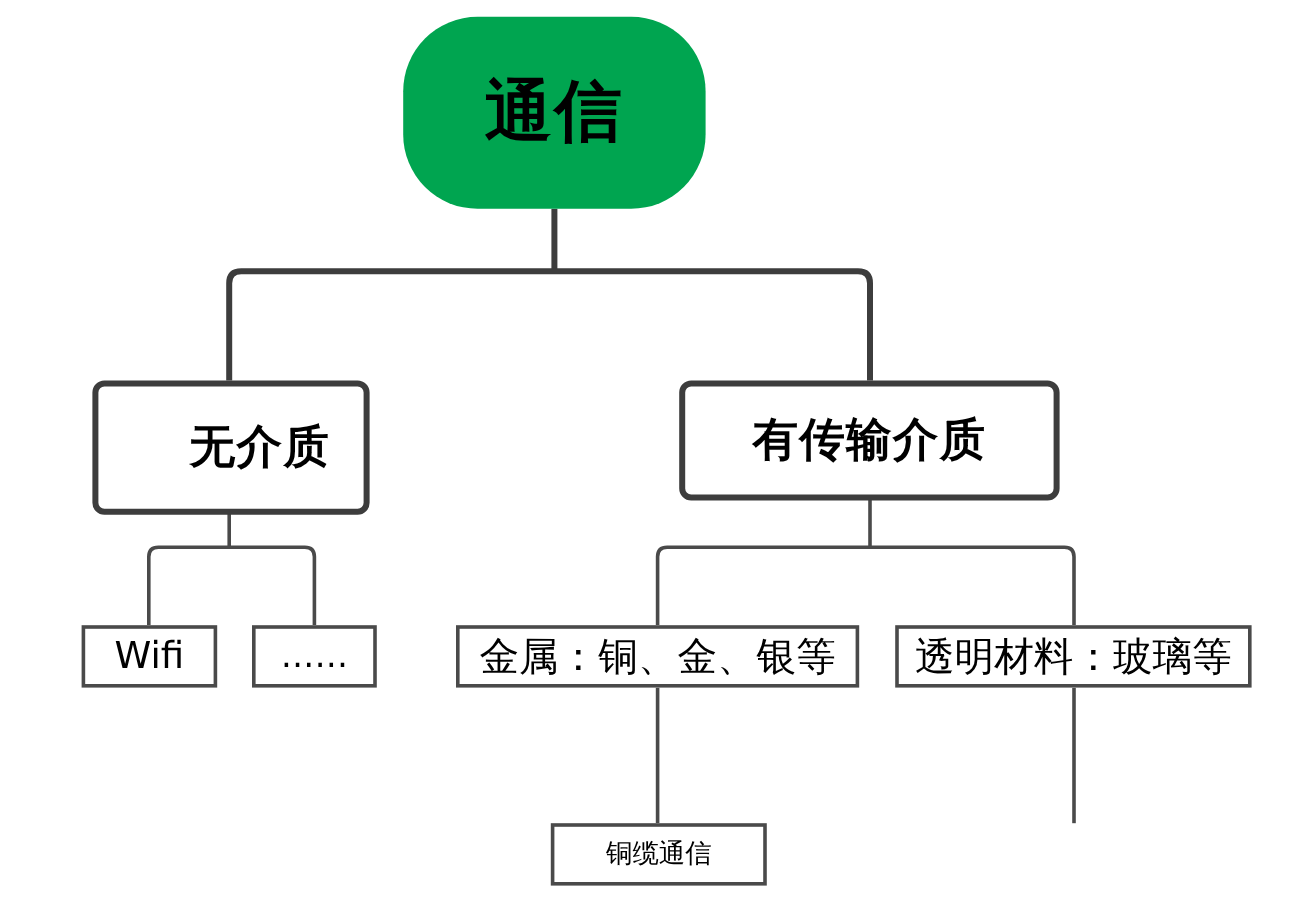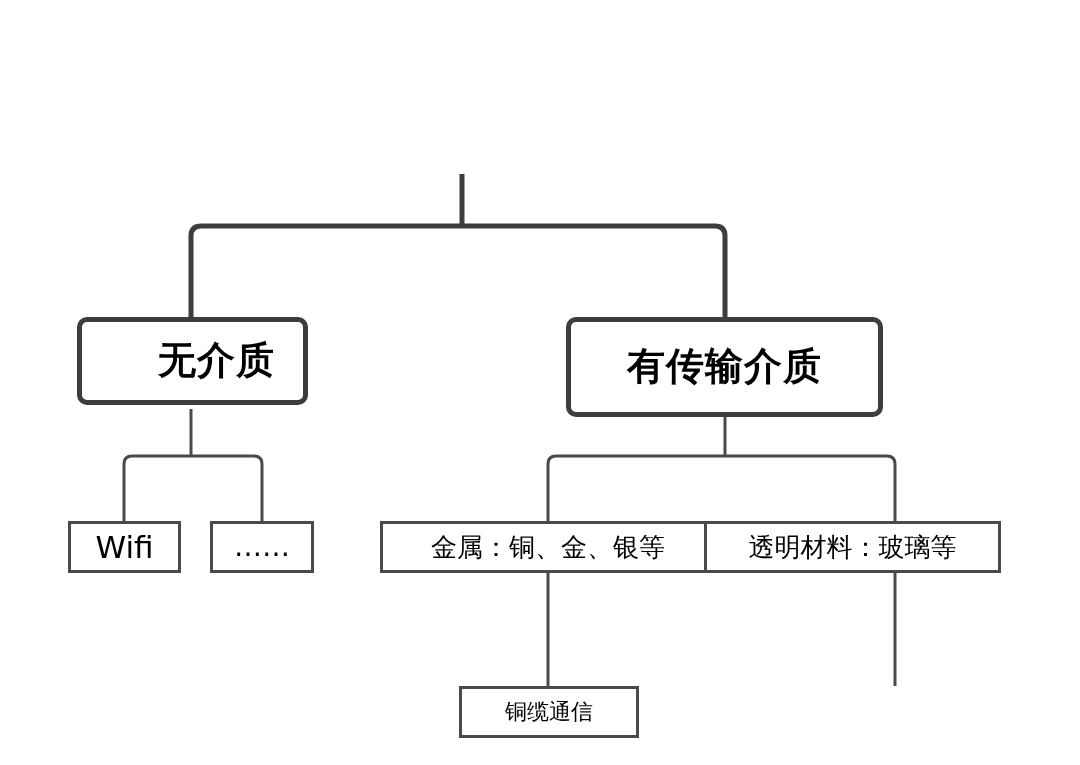--- a/index.html
+++ b/index.html
@@ -58,34 +58,34 @@
     border: 5px solid #3d3d3d;
     border-radius: 10px;
     font-size: 38px;
     font-weight: bold;
     letter-spacing: 1px;
   }
   .node-l2.pos-no-medium {
     left: 77px;
     top: 317px;
     width: 231px;
-    height: 88px;
+    height: 112px;
     padding-left: 48px;
   }
   .node-l2.pos-has-medium {
     left: 566px;
     top: 317px;
     width: 317px;
     height: 100px;
   }
 
   
   .node-l3 {
     border: 3px solid #4a4a4a;
-    font-size: 26px;
+    font-size: 33px;
     font-weight: normal;
   }
   .node-l3.pos-wifi {
     left: 68px;
     top: 521px;
     width: 113px;
     height: 52px;
     font-size: 31px;
   }
   .node-l3.pos-ellipsis {
@@ -95,21 +95,21 @@
     height: 52px;
     font-size: 28px;
   }
   .node-l3.pos-metal {
     left: 380px;
     top: 521px;
     width: 336px;
     height: 52px;
   }
   .node-l3.pos-transparent {
-    left: 704px;
+    left: 746px;
     top: 521px;
     width: 297px;
     height: 52px;
   }
 
   
   .node-l4 {
     border: 3px solid #4a4a4a;
     font-size: 22px;
     font-weight: normal;
@@ -141,20 +141,21 @@
     <path d="M 124 521 L 124 464 Q 124 456 132 456 L 254 456 Q 262 456 262 464 L 262 521" fill="none" stroke="#4a4a4a" stroke-width="3" stroke-linejoin="round"></path>
 
     <path d="M 725 409 L 725 456" fill="none" stroke="#4a4a4a" stroke-width="3"></path>
     <path d="M 548 521 L 548 464 Q 548 456 556 456 L 887 456 Q 895 456 895 464 L 895 521" fill="none" stroke="#4a4a4a" stroke-width="3" stroke-linejoin="round"></path>
 
     <path d="M 548 573 L 548 686" fill="none" stroke="#4a4a4a" stroke-width="3"></path>
 
     <path d="M 895 573 L 895 686" fill="none" stroke="#4a4a4a" stroke-width="3"></path>
   </svg>
 
+  <div class="node node-root">通信</div>
 
   <div class="node node-l2 pos-no-medium">无介质</div>
 
   <div class="node node-l2 pos-has-medium">有传输介质</div>
 
   <div class="node node-l3 pos-wifi">Wifi</div>
 
   <div class="node node-l3 pos-ellipsis">……</div>
 
   <div class="node node-l3 pos-metal">金属：铜、金、银等</div>

